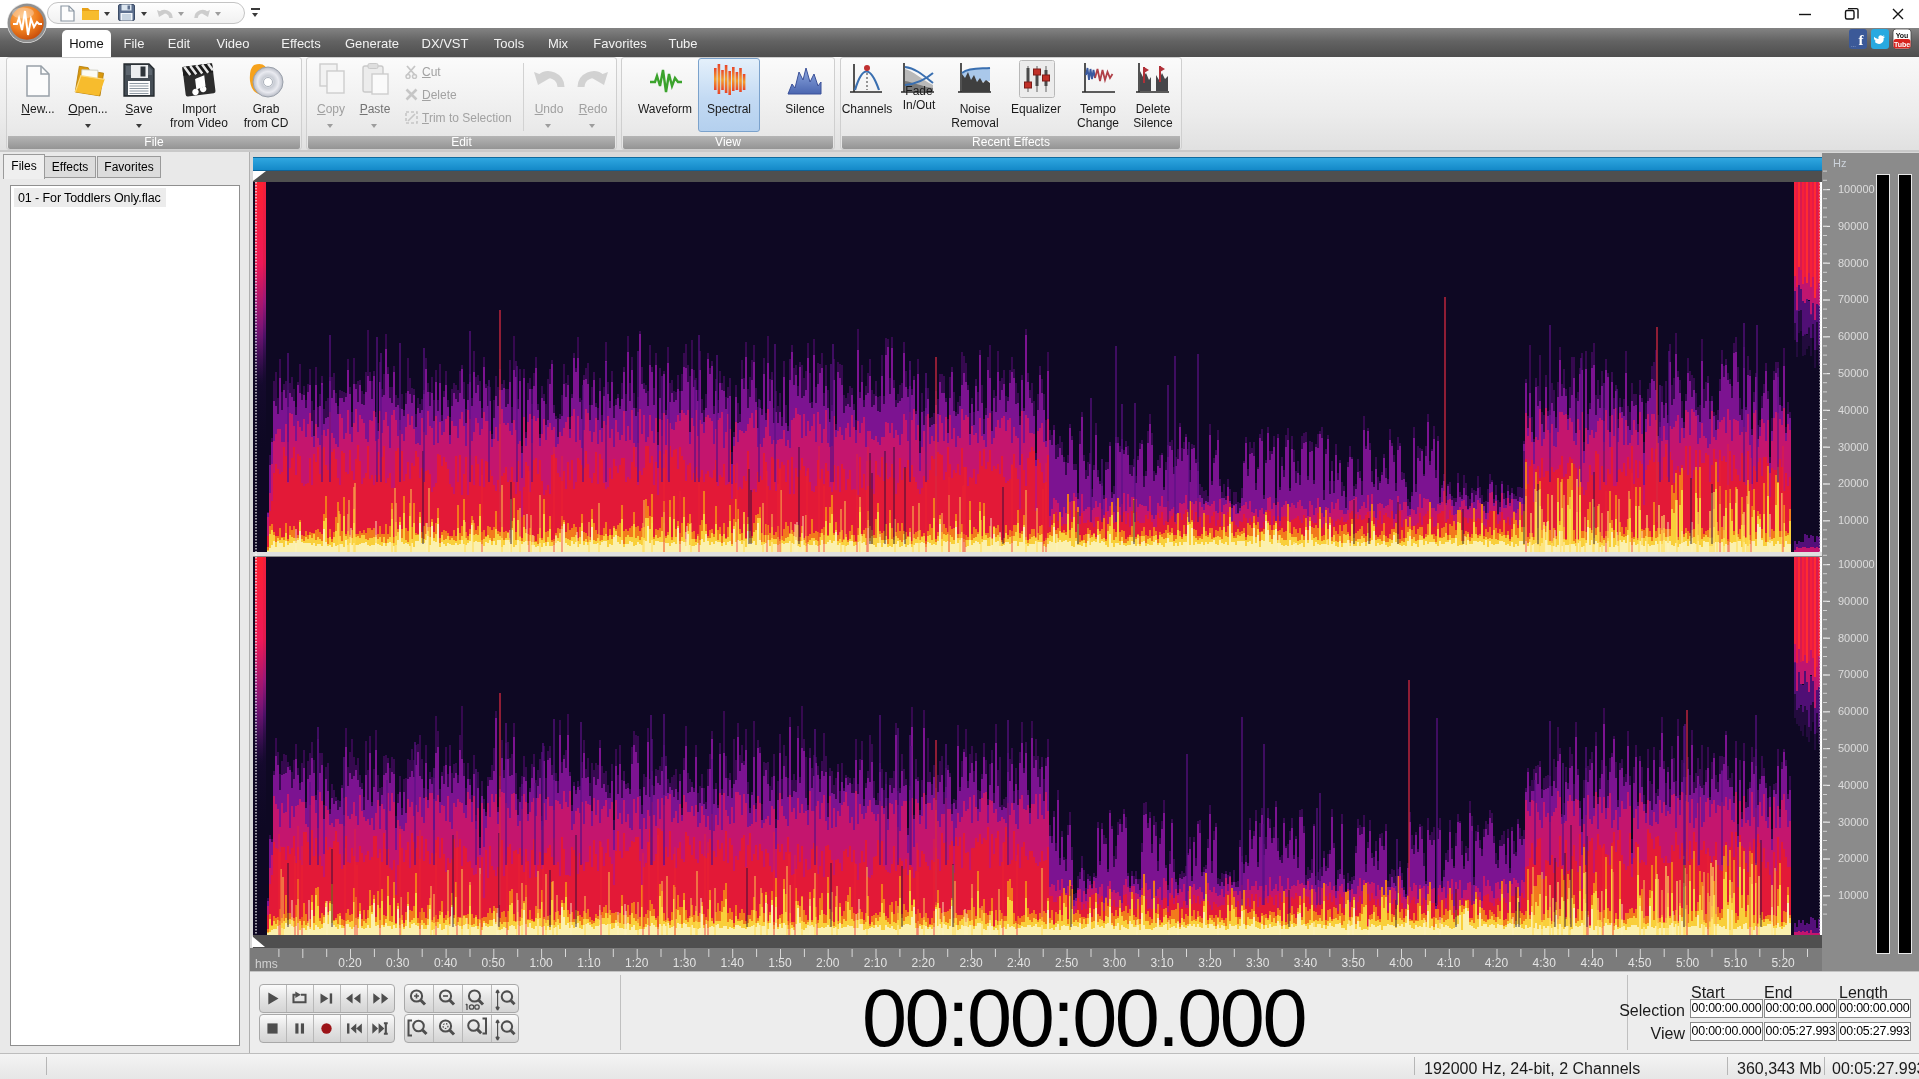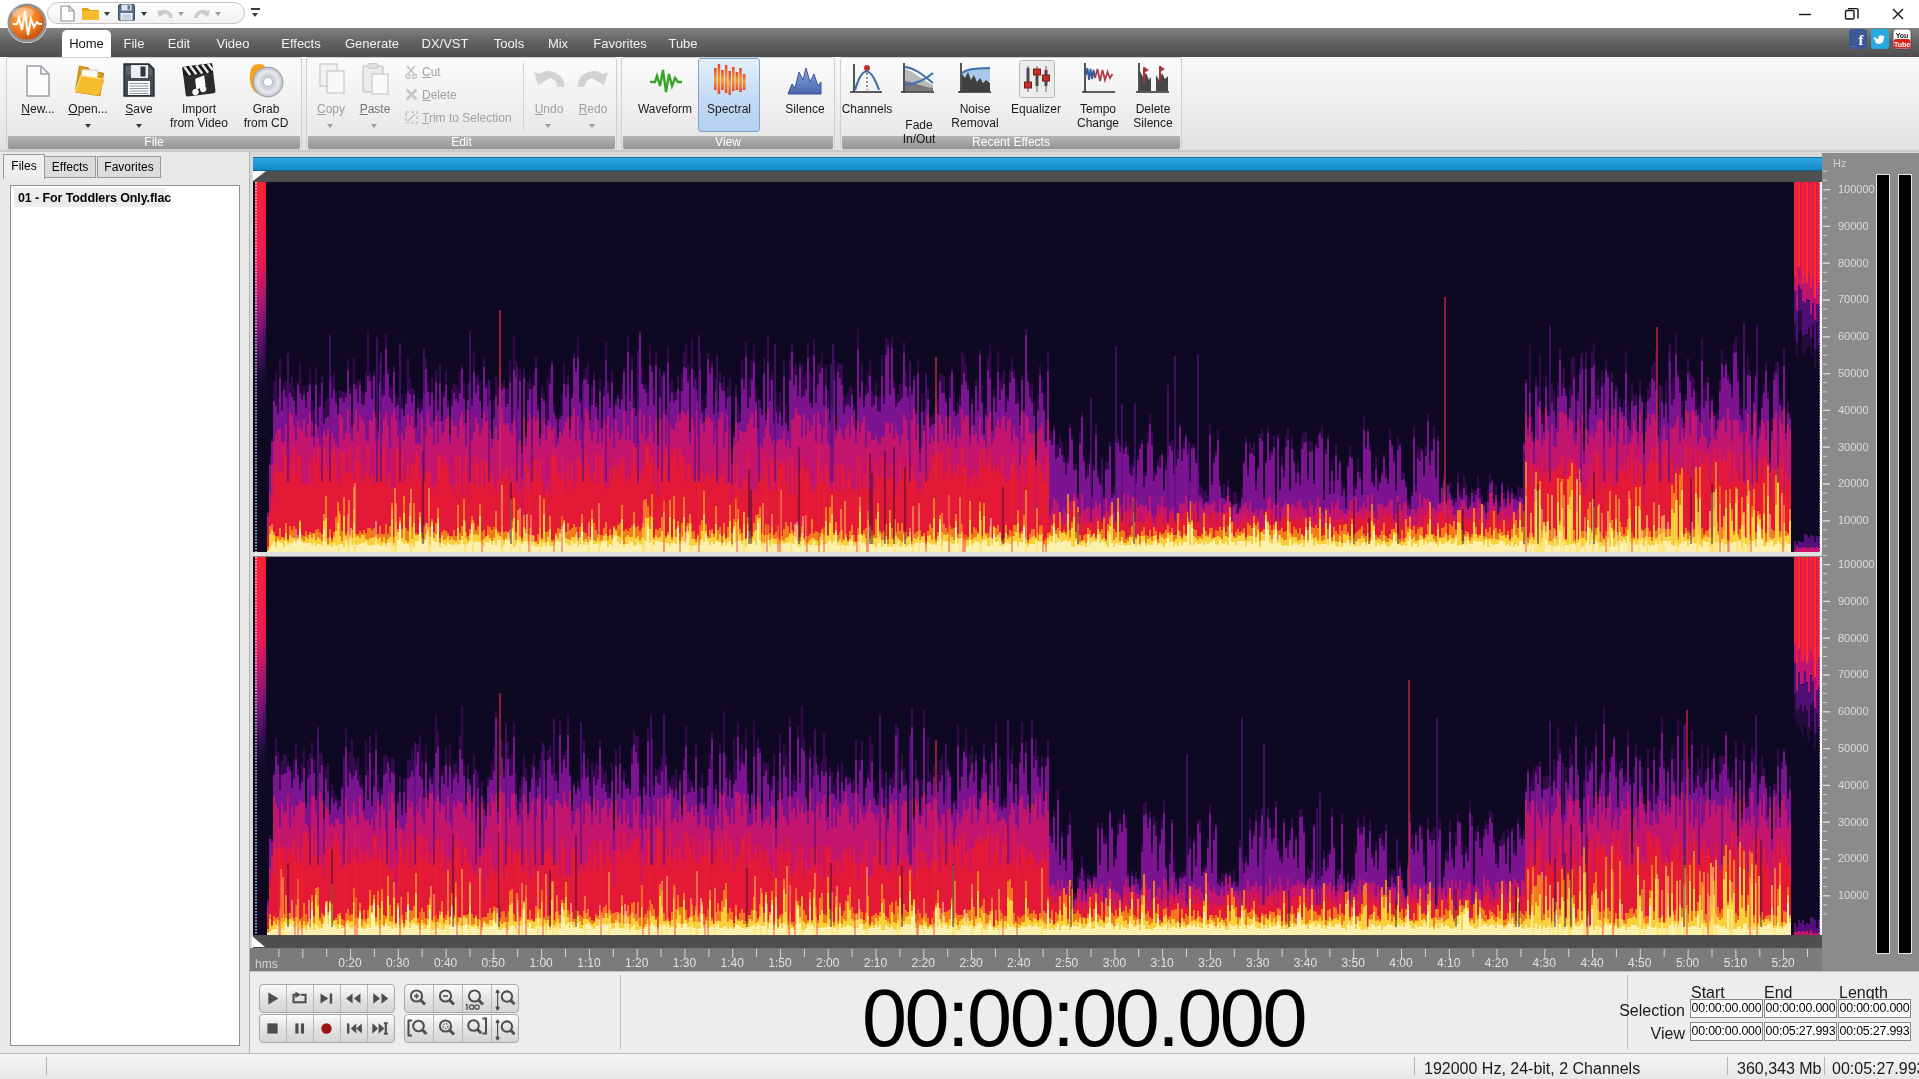--- a/index.html
+++ b/index.html
@@ -238,21 +238,21 @@
 <circle cx="19" cy="7" r="3" fill="#c03030"></circle>
   </svg>
 <div class="lbl" style="left:839px;top:102px;width:56px">Channels</div>
 <svg class="abs" style="left:899px;top:61px" width="38" height="38">
 <path d="M5,2 v29 M2,31 h33" stroke="#2a2a2a" stroke-width="1.6"></path>
 <path d="M6,8 C14,10 22,18 34,24 V30 H6 Z" fill="#b9b9b9"></path>
 <path d="M6,20 C14,21 24,26 34,27 V30 H6 Z" fill="#787878"></path>
 <path d="M6,6 C16,7 24,14 34,22" fill="none" stroke="#3a6fb0" stroke-width="2"></path>
 <path d="M6,24 C16,23 26,19 34,12" fill="none" stroke="#3a6fb0" stroke-width="2"></path>
   </svg>
-<div class="lbl" style="left:890px;top:118px;width:58px">Fade<br>In/Out</div>
+<div class="lbl" style="left:890px;top:84px;width:58px">Fade<br>In/Out</div>
 <svg class="abs" style="left:956px;top:61px" width="38" height="38">
 <path d="M5,2 v29 M2,31 h33" stroke="#2a2a2a" stroke-width="1.6"></path>
 <path d="M6,12 C14,6 26,8 34,7 L34,20 C26,22 14,20 6,18 Z" fill="#aac8ea"></path>
 <path d="M6,12 C14,6 26,8 34,7" fill="none" stroke="#3a6fb0" stroke-width="2"></path>
 <path d="M6,18 l3,4 3,-6 3,8 3,-5 3,7 3,-4 3,5 3,-3 4,4 v3 h-28 z" fill="#3f3f3f"></path>
 <path d="M6,14 v16 h28 v-8 l-4,-3 -3,3 -3,-5 -3,4 -3,-7 -3,5 -3,-8 -3,6 -3,-4 z" fill="#3f3f3f"></path>
   </svg>
 <div class="lbl" style="left:944px;top:102px;width:62px">Noise<br>Removal</div>
 <svg class="abs" style="left:1019px;top:60px" width="36" height="38">
 <rect x="0.5" y="0.5" width="35" height="37" rx="2" fill="linear-gradient(#f4f4f4,#dcdcdc)" fill-opacity="0" stroke="#b8b8b8"></rect>
@@ -277,21 +277,21 @@
 <path d="M10,6 v16 M26,5 v16" stroke="#b03038" stroke-width="2"></path>
 <path d="M10,6 l5,3 -5,3 z M26,5 l5,3 -5,3 z" fill="#b03038"></path>
   </svg>
 <div class="lbl" style="left:1122px;top:102px;width:62px">Delete<br>Silence</div>
 <div class="abs" style="left:0;top:152px;width:250px;height:901px;background:#e9e9e9;border-right:1px solid #b0b0b0"></div>
 <div class="abs" style="left:44px;top:156px;width:52px;height:22px;background:#dcdcdc;border:1px solid #9a9a9a;font-size:12px;text-align:center;line-height:21px">Effects</div>
 <div class="abs" style="left:97px;top:156px;width:64px;height:22px;background:#dcdcdc;border:1px solid #9a9a9a;font-size:12px;text-align:center;line-height:21px">Favorites</div>
 <div class="abs" style="left:3px;top:154px;width:42px;height:25px;background:#efefef;border:1px solid #9a9a9a;border-bottom:none;font-size:12px;text-align:center;line-height:23px">Files</div>
 <div class="abs" style="left:10px;top:185px;width:230px;height:861px;background:#fff;border:1px solid #8f8f8f"></div>
 <div class="abs" style="left:14px;top:188px;width:152px;height:19px;background:#ececec"></div>
-<div class="abs" style="left:18px;top:191px;font-size:12.5px;font-weight:bold;letter-spacing:-0.1px;white-space:nowrap">01 - For Toddlers Only.flac</div>
+<div class="abs" style="left:18px;top:191px;font-size:12.5px;font-weight:normal;letter-spacing:-0.1px;white-space:nowrap">01 - For Toddlers Only.flac</div>
 <div class="abs" style="left:250px;top:152px;width:1669px;height:5px;background:#d9d9d9"></div>
 <div class="abs" style="left:250px;top:152px;width:3px;height:820px;background:#d9d9d9"></div>
 <div class="abs" style="left:253px;top:157px;width:1569px;height:14px;background:linear-gradient(#2fa7e0,#1489c8);border-top:1px solid #0e6a9e;border-bottom:1px solid #0d6398"></div>
 <div class="abs" style="left:253px;top:171px;width:1569px;height:11px;background:#4f4f4f"></div>
 <svg class="abs" style="left:253px;top:171px" width="16" height="11">
     <path d="M0,0 H13 L0,10 Z" fill="#fff"></path>
   </svg>
 <svg style="position:absolute;left:253px;top:182px" width="1567" height="370">
     <defs>
 <linearGradient id="burst" x1="0" y1="0" x2="0" y2="1">

